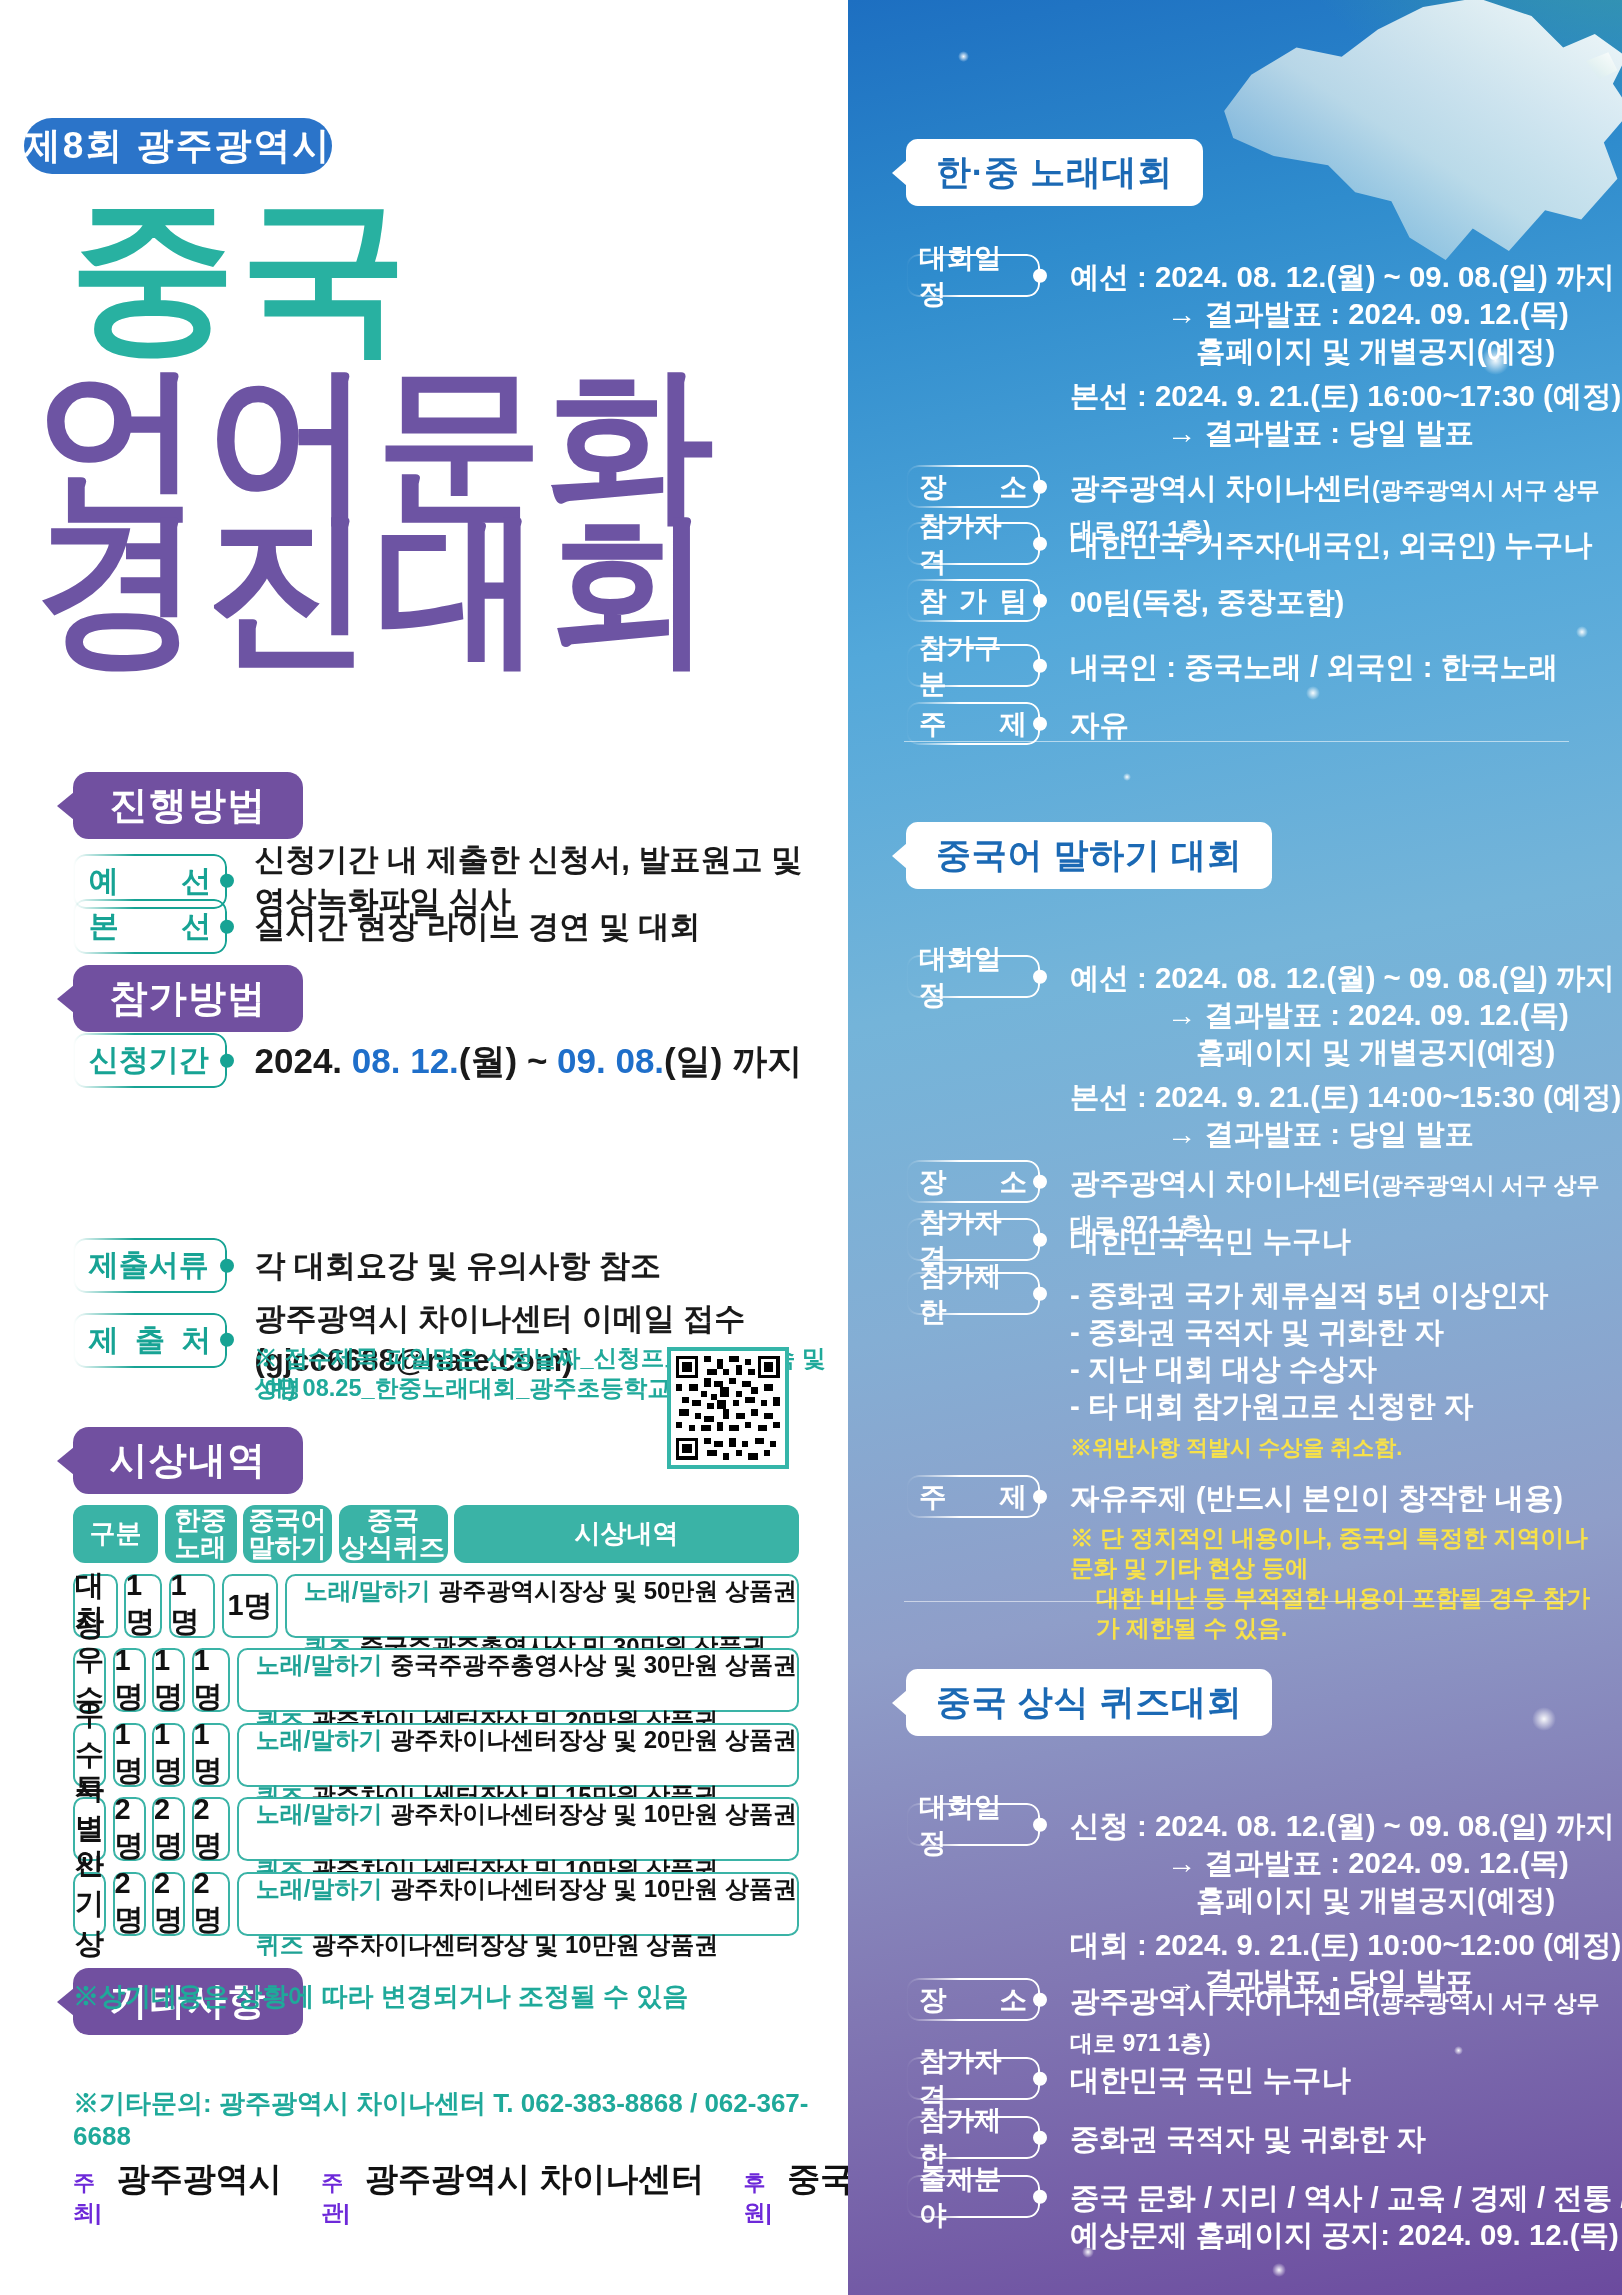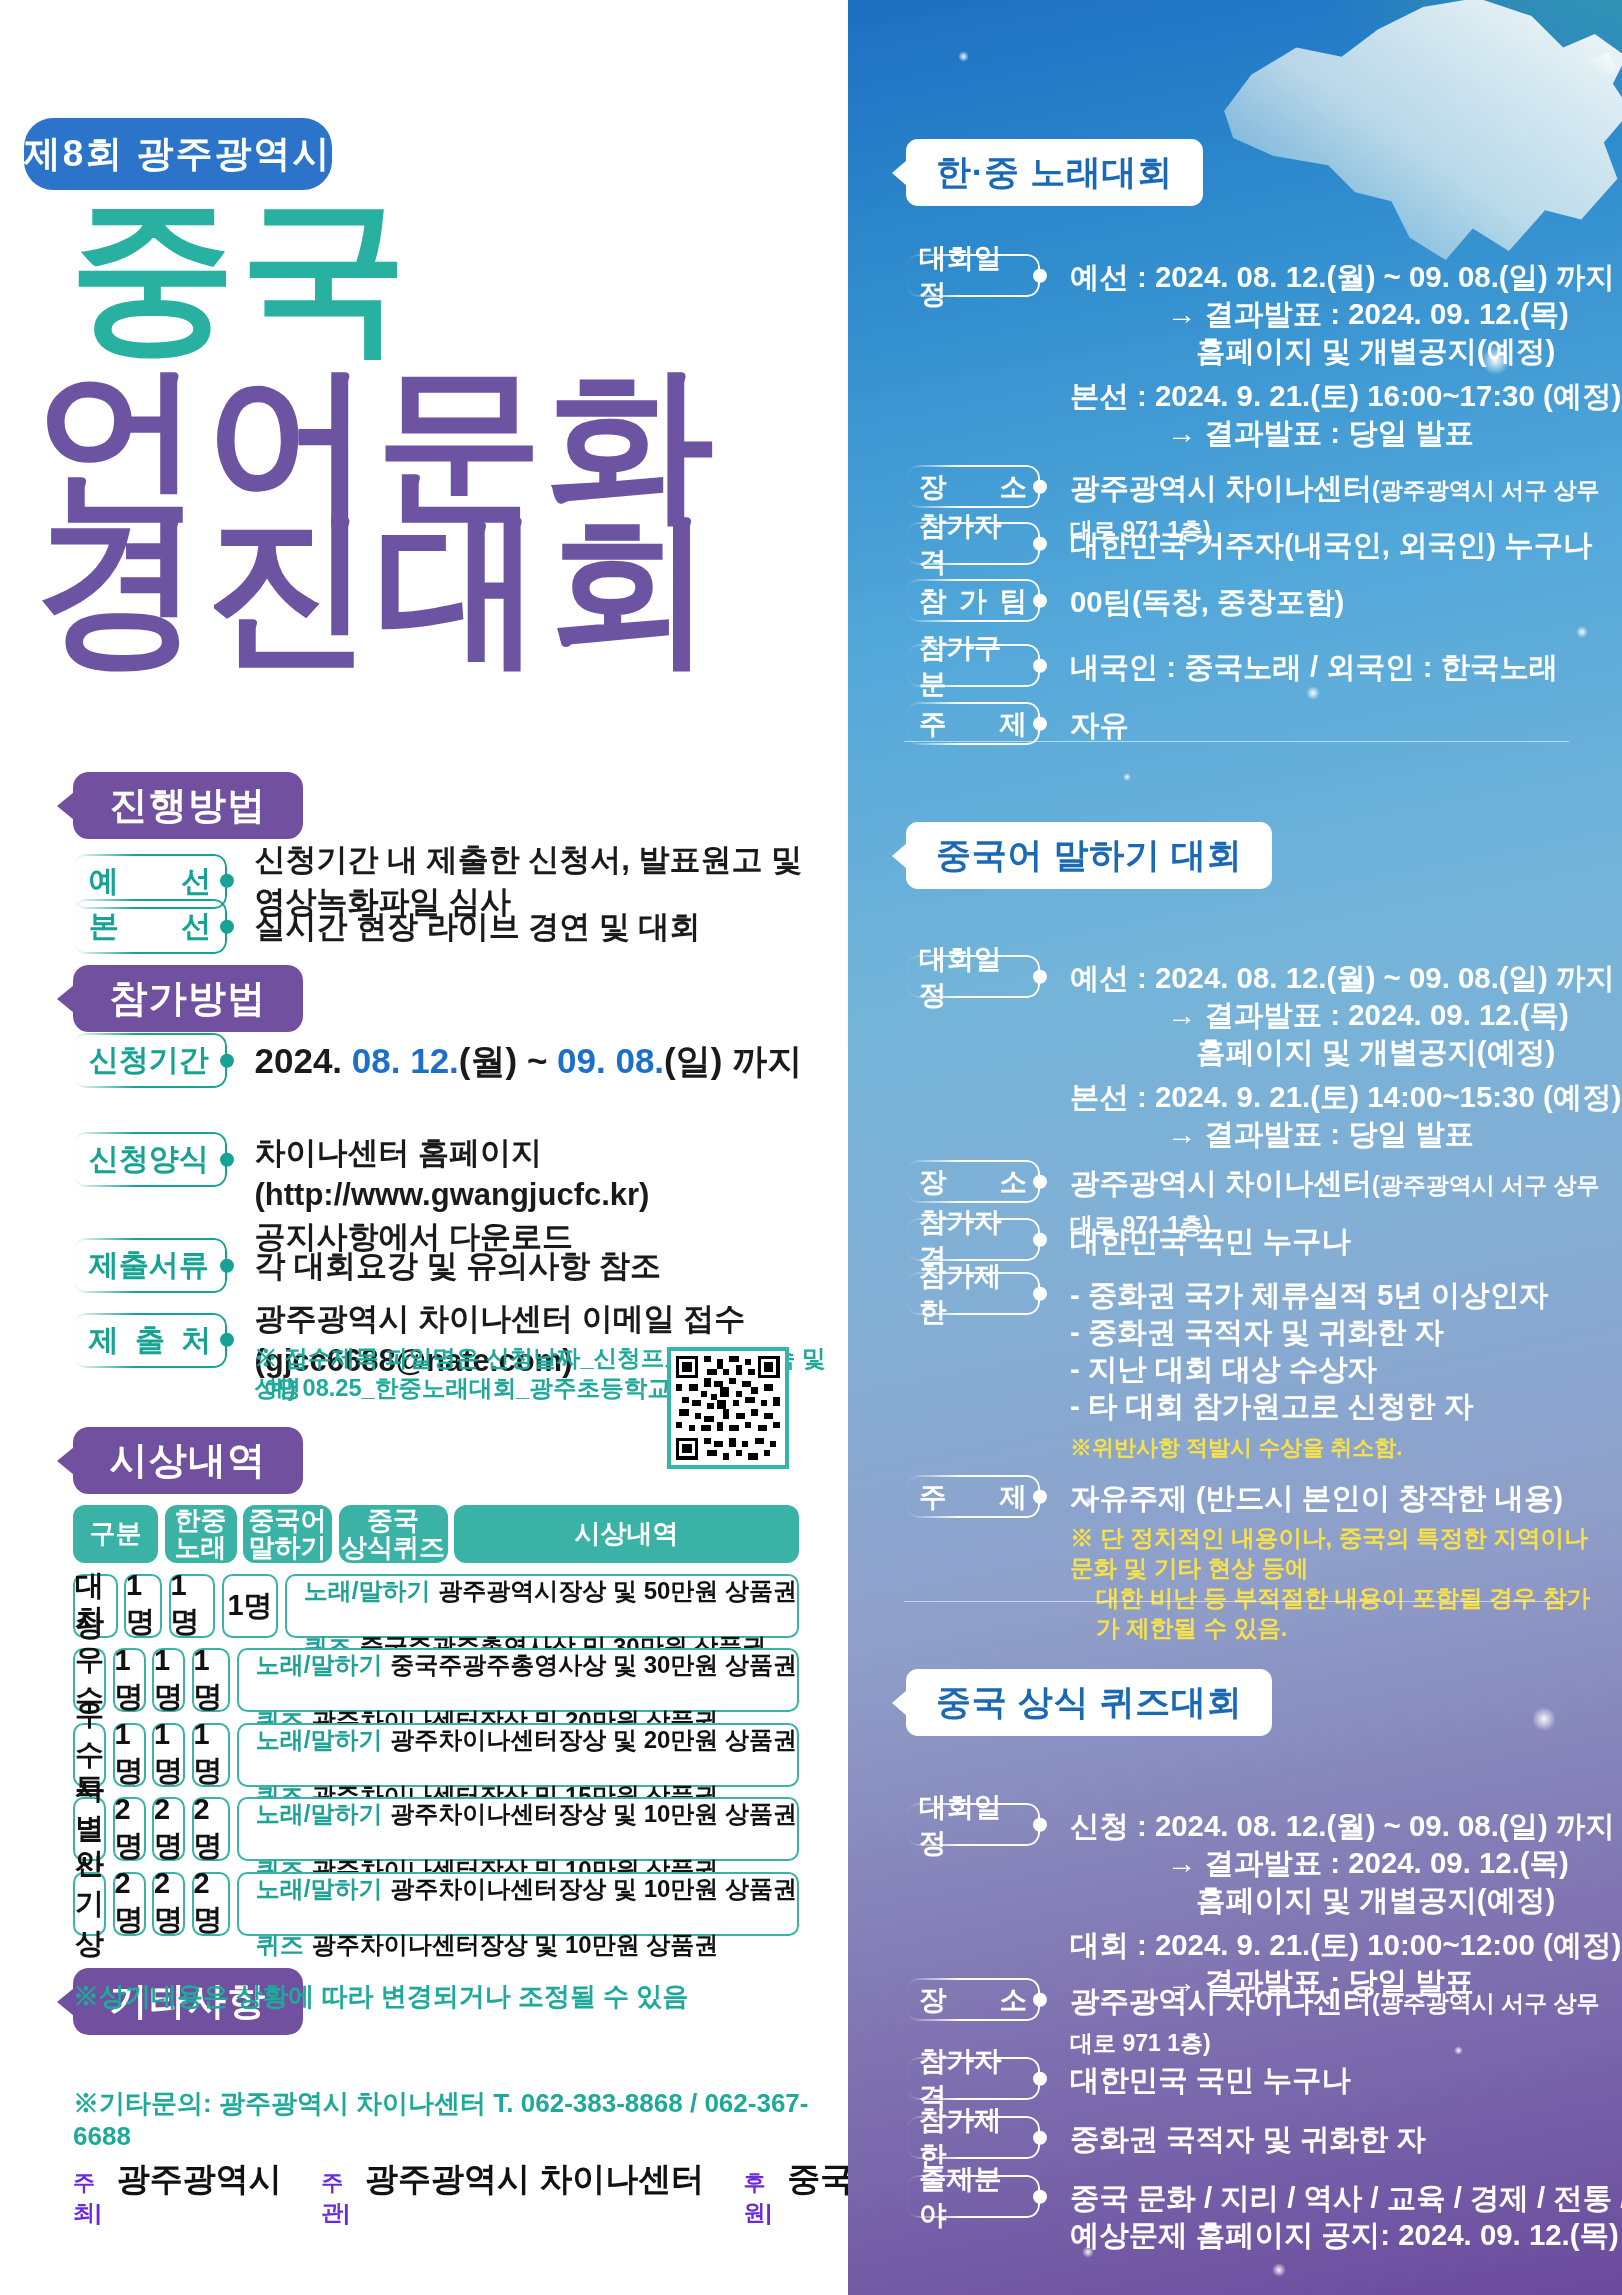--- a/index.html
+++ b/index.html
@@ -1,20 +1,20 @@
 <!DOCTYPE html>
 <html style="font-size:10.5px"><head>
 <meta charset="utf-8">
 <style>
   html,body{margin:0;padding:0;background:#e8e8e8;}
   .poster{position:relative;width:1623px;height:2295px;background:#ffffff;overflow:hidden;
           font-family:"Liberation Sans",sans-serif;color:#111;}
   
   .left{position:absolute;left:0;top:0;width:848px;height:2295px;background:#fff;}
-  .ed-badge{position:absolute;left:23.6px;top:118px;width:308px;height:72px;background:#2b74c9;
+  .ed-badge{position:absolute;left:23.6px;top:118px;width:308px;height:56px;background:#2b74c9;
             border-radius:29px;color:#fff;font-size:37px;font-weight:800;letter-spacing:2px;
             display:flex;align-items:center;justify-content:center;}
   .title{position:absolute;left:34px;font-weight:800;font-size:167px;line-height:1;letter-spacing:3.9px;}
   .t1{top:191px;color:#28b1a1;padding-left:35px;}
   .t2{top:359px;color:#6d54a3;}
   .t3{top:504px;color:#6d54a3;}
   
   .lsec{position:absolute;left:73px;width:230px;height:67px;background:#7150a0;border-radius:15.7px;
         color:#fff;font-size:38px;font-weight:800;letter-spacing:1.3px;
         display:flex;align-items:center;justify-content:center;}
@@ -113,29 +113,20 @@
 
     <div class="lsec" style="top:965px">참가방법</div>
 
     <div class="lrow" style="top:1033px">
       <div class="tag ltag">
           <span class="spread">신청기간</span>
         </div>
       <div class="ltext period"><span>2024. </span><span class="blue">08. 12.</span><span>(월) ~ </span><span class="blue">09. 08.</span><span>(일) 까지</span></div>
     </div>
 
-    <div class="lrow topalign" style="top:1132px">
-      <div class="tag ltag">
-          <span class="spread">신청양식</span>
-        </div>
-      <div class="ltext">
-        <div>차이나센터 홈페이지(http://www.gwangjucfc.kr)</div>
-        <div>공지사항에서 다운로드</div>
-      </div>
-    </div>
 
     <div class="lrow" style="top:1238px">
       <div class="tag ltag">
           <span class="spread">제출서류</span>
         </div>
       <div class="ltext">각 대회요강 및 유의사항 참조</div>
     </div>
 
     <div class="lrow" style="top:1298px">
       <div class="tag ltag">

